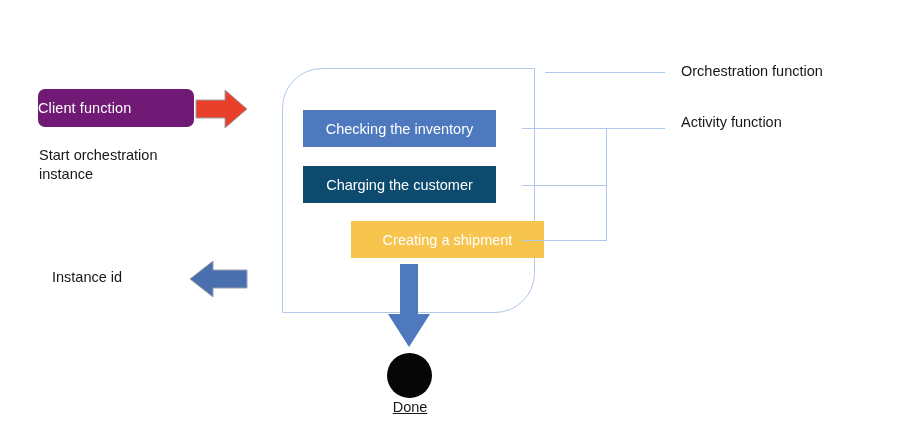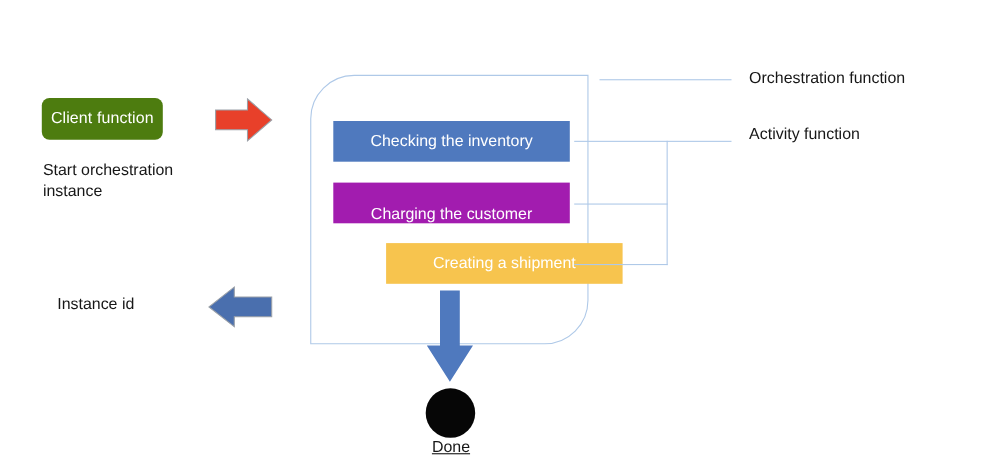--- a/index.html
+++ b/index.html
@@ -18,27 +18,26 @@
     height: 427px;
     background: #ffffff;
     overflow: hidden;
   }
   .abs { position: absolute; }
 
   
   #client-function-box {
     left: 38px;
     top: 89px;
-    width: 110px;
+    width: 156px;
     height: 38px;
-    background: #4d7c0f;
+    background: #701a75;
     border-radius: 7px;
     display: flex;
     align-items: center;
-    justify-content: center;
   }
   #client-function-box .label {
     color: #ffffff;
     font-size: 14.5px;
     letter-spacing: 0.1px;
     white-space: nowrap;
   }
 
   
   .caption {
@@ -79,34 +78,34 @@
     width: 253px;
     height: 245px;
     border: 1.6px solid #AFC9E8;
     border-radius: 40px 0 40px 0;
     background: transparent;
     box-sizing: border-box;
   }
 
   
   .activity-box {
-    width: 215px;
+    width: 193px;
     height: 37px;
     display: flex;
     align-items: center;
     justify-content: center;
     left: 303px;
   }
   .activity-box .label {
     color: #ffffff;
     font-size: 14.5px;
     white-space: nowrap;
   }
   #activity-box-0 { top: 110px; background: #4F79BE; }
-  #activity-box-1 { top: 166px; background: #a21caf; align-items: flex-end; }
+  #activity-box-1 { top: 166px; background: #0c4a6e; }
   #activity-box-2 { top: 221px; background: #F7C44E; margin-left: 48px; }
 
   
   .leader-h {
     height: 0;
     border-top: 1.6px solid #AFC9E8;
   }
   .leader-v {
     width: 0;
     border-left: 1.6px solid #AFC9E8;

